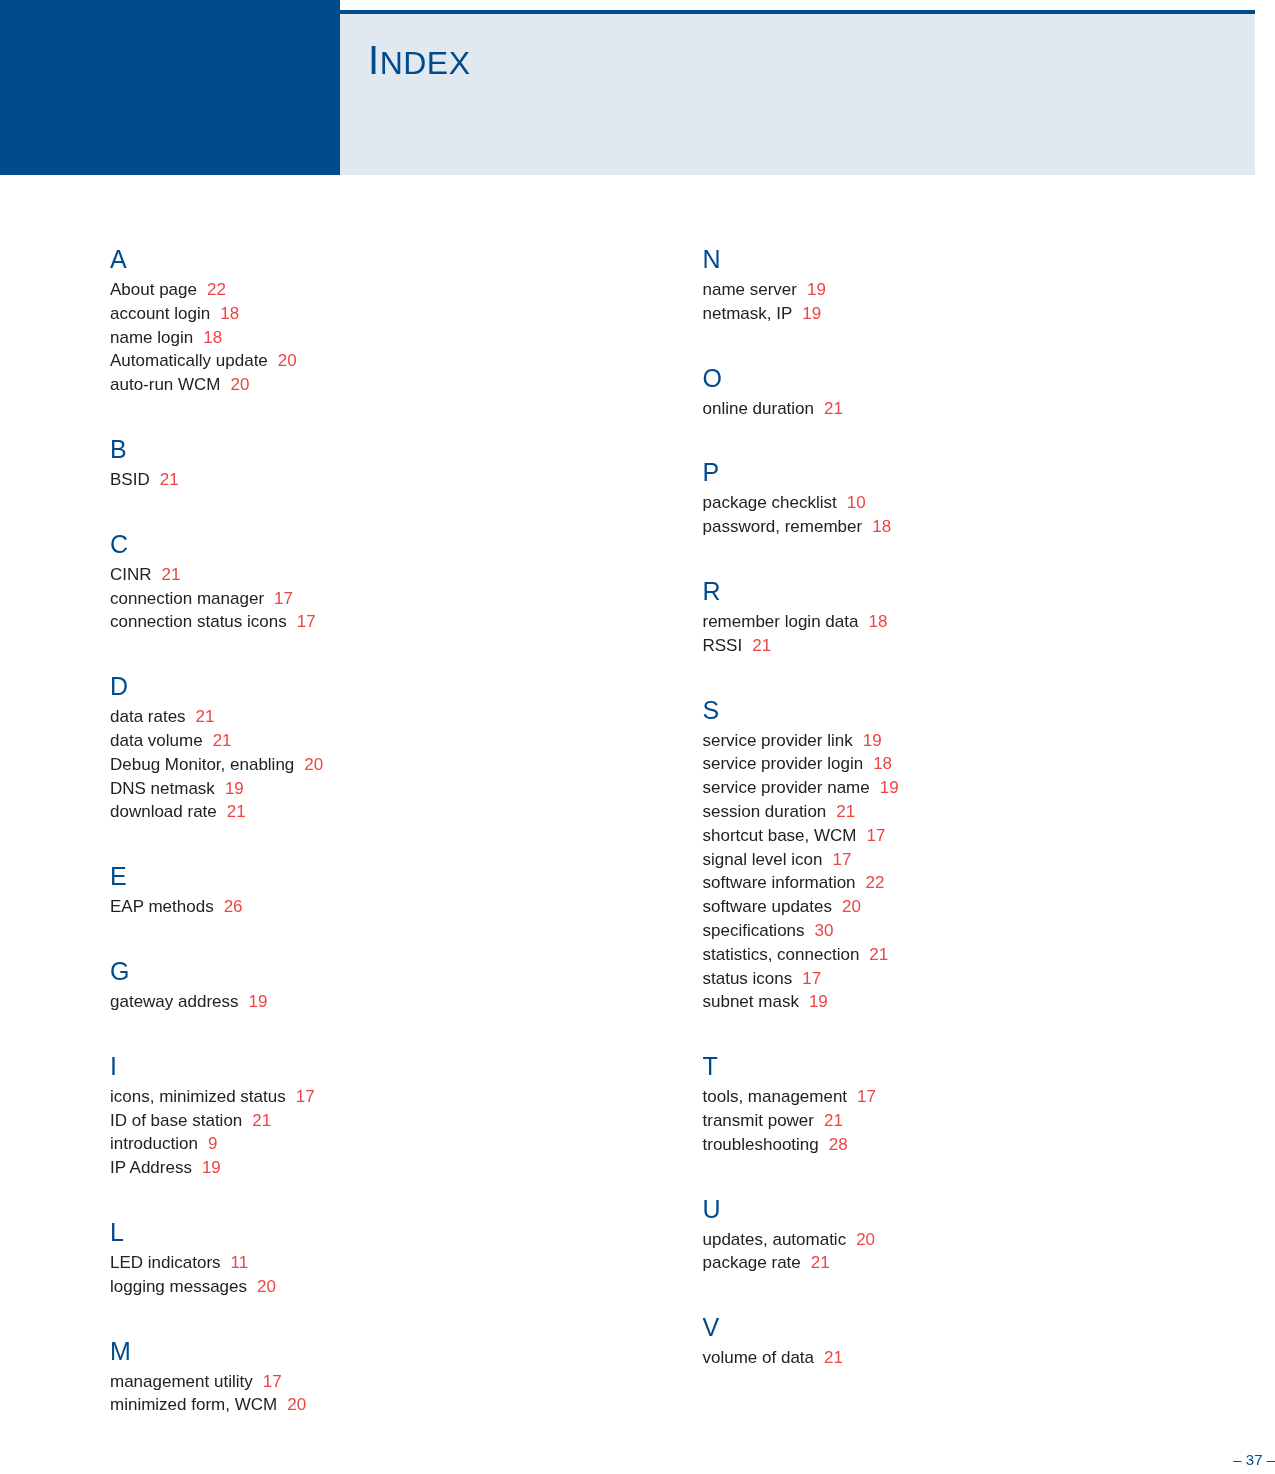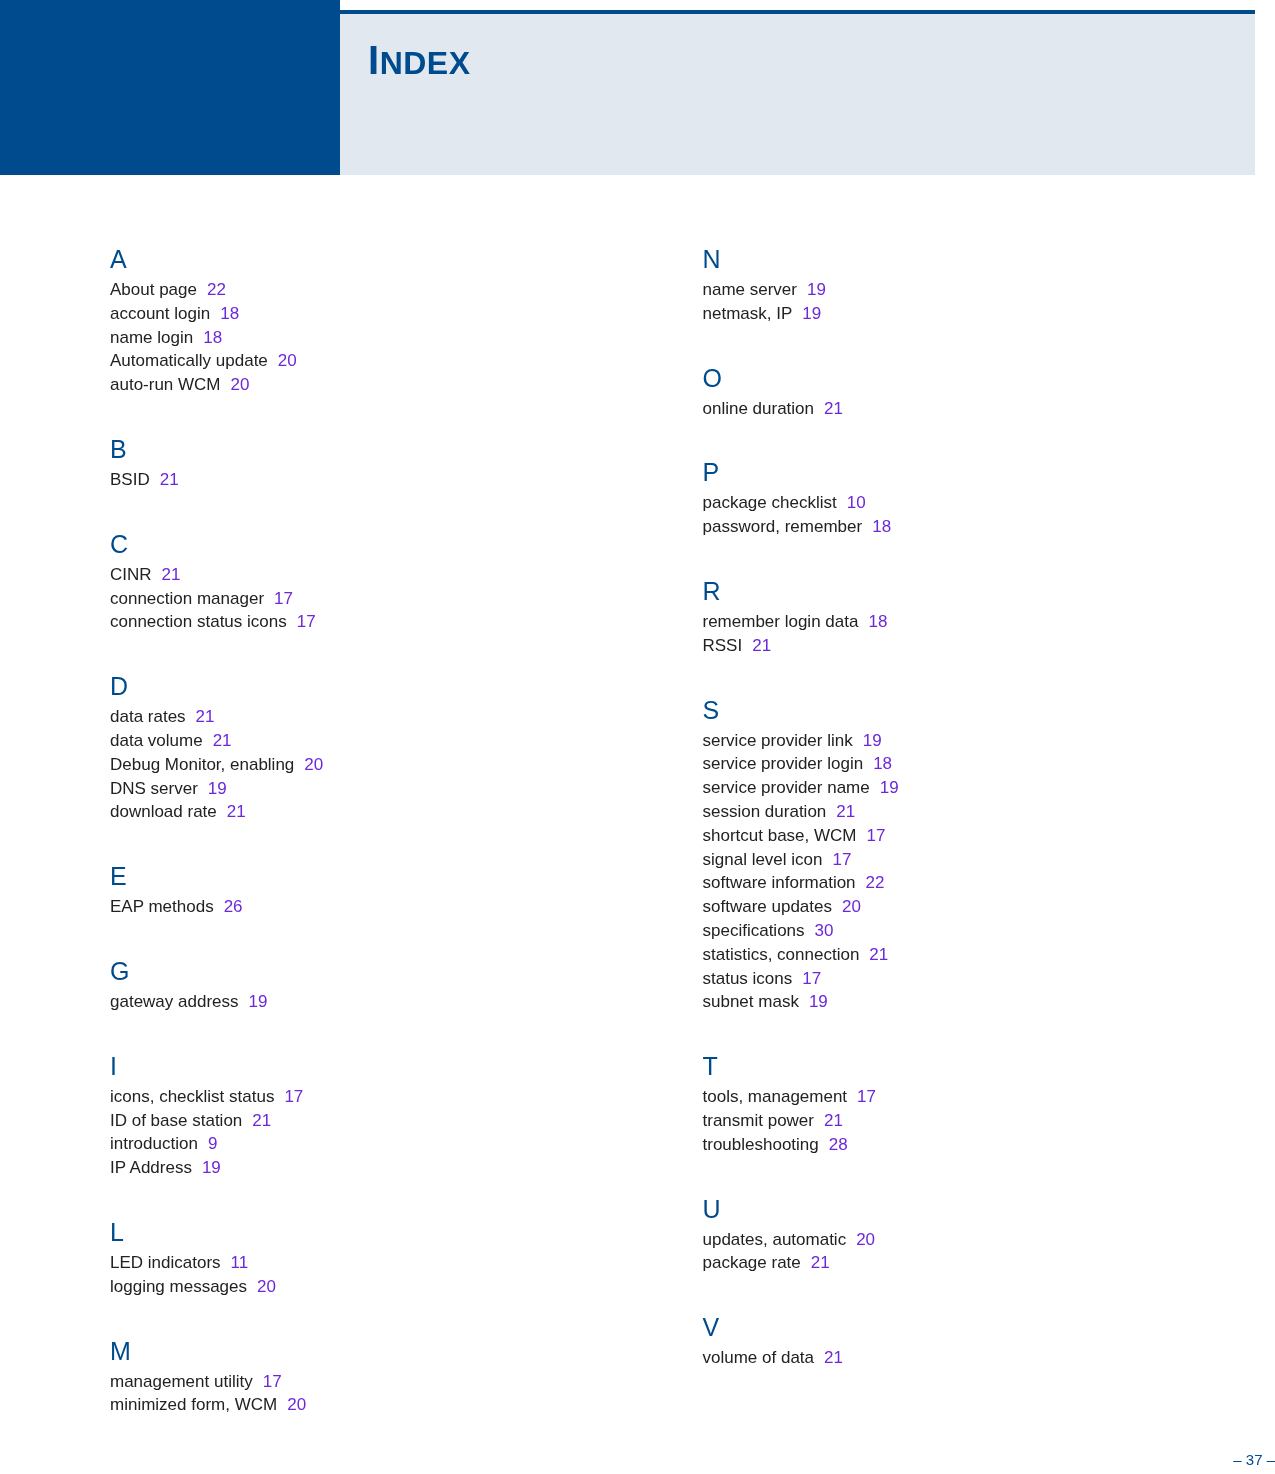--- a/index.html
+++ b/index.html
@@ -1,28 +1,28 @@
 <!DOCTYPE html>
 <html><head>
 <meta charset="utf-8">
 <style>
   * { box-sizing: border-box; margin: 0; padding: 0; }
   html, body { width: 1275px; background: #fff; font-family: Verdana, Geneva, sans-serif; }
   .page { width: 1275px; min-height: 1474px; position: relative; }
   .top-rule { position: absolute; top: 10px; left: 110px; right: 20px; height: 4px; background: #004b8d; }
   .header-band { position: absolute; top: 0; left: 0; width: 340px; height: 175px; background: #004b8d; }
   .title-box { position: absolute; top: 14px; left: 340px; right: 20px; height: 161px; background: #e1e8f0; padding: 24px 28px; }
-  .title-box h1 { color: #004b8d; font-size: 40px; font-weight: bold; font-family: Verdana, Geneva, sans-serif; letter-spacing: 0.5px; }
+  .title-box h1 { color: #004b8d; font-size: 40px; font-weight: normal; font-family: Verdana, Geneva, sans-serif; letter-spacing: 0.5px; }
   .title-box h1 .rest { font-size: 32px; }
   .content { position: absolute; top: 245px; left: 110px; right: 60px; display: flex; gap: 80px; }
   .col { flex: 1; }
   .group { margin-bottom: 38px; }
   .letter { color: #004b8d; font-size: 25px; font-weight: normal; margin-bottom: 4px; }
   .entry { font-size: 17px; color: #222; line-height: 1.4; }
-  .entry .pg { color: #6d28d9; margin-left: 10px; margin-top: 30px; }
+  .entry .pg { color: #ef4444; margin-left: 10px; margin-top: 30px; }
   .footer { position: absolute; bottom: 6px; left: 0; right: 0; text-align: right; font-size: 15px; color: #004b8d; }
 </style>
 </head>
 <body>
 
 <div class="page">
   <div class="top-rule"></div>
   <div class="header-band"></div>
   <div class="title-box">
     <h1><span>I</span><span class="rest">NDEX</span></h1>
@@ -45,34 +45,34 @@
           <div class="letter">C</div>
           <div class="entry"><span>CINR</span><span class="pg">21</span></div>
           <div class="entry"><span>connection manager</span><span class="pg">17</span></div>
           <div class="entry"><span>connection status icons</span><span class="pg">17</span></div>
         </div>
         <div class="group">
           <div class="letter">D</div>
           <div class="entry"><span>data rates</span><span class="pg">21</span></div>
           <div class="entry"><span>data volume</span><span class="pg">21</span></div>
           <div class="entry"><span>Debug Monitor, enabling</span><span class="pg">20</span></div>
-          <div class="entry"><span>DNS server</span><span class="pg">19</span></div>
+          <div class="entry"><span>DNS netmask</span><span class="pg">19</span></div>
           <div class="entry"><span>download rate</span><span class="pg">21</span></div>
         </div>
         <div class="group">
           <div class="letter">E</div>
           <div class="entry"><span>EAP methods</span><span class="pg">26</span></div>
         </div>
         <div class="group">
           <div class="letter">G</div>
           <div class="entry"><span>gateway address</span><span class="pg">19</span></div>
         </div>
         <div class="group">
           <div class="letter">I</div>
-          <div class="entry"><span>icons, checklist status</span><span class="pg">17</span></div>
+          <div class="entry"><span>icons, minimized status</span><span class="pg">17</span></div>
           <div class="entry"><span>ID of base station</span><span class="pg">21</span></div>
           <div class="entry"><span>introduction</span><span class="pg">9</span></div>
           <div class="entry"><span>IP Address</span><span class="pg">19</span></div>
         </div>
         <div class="group">
           <div class="letter">L</div>
           <div class="entry"><span>LED indicators</span><span class="pg">11</span></div>
           <div class="entry"><span>logging messages</span><span class="pg">20</span></div>
         </div>
         <div class="group">

